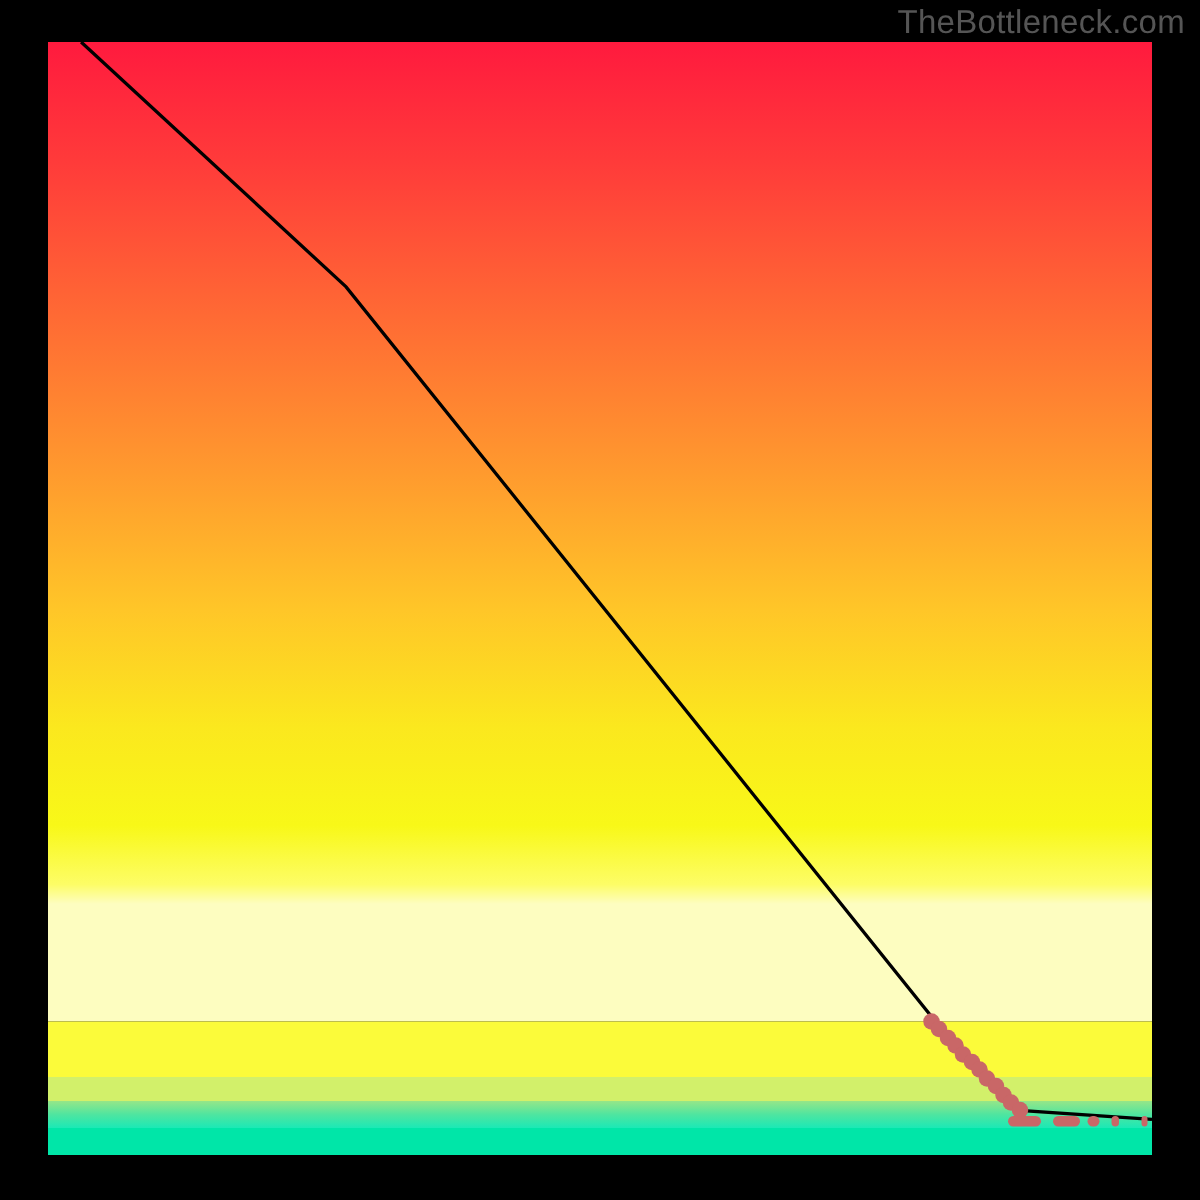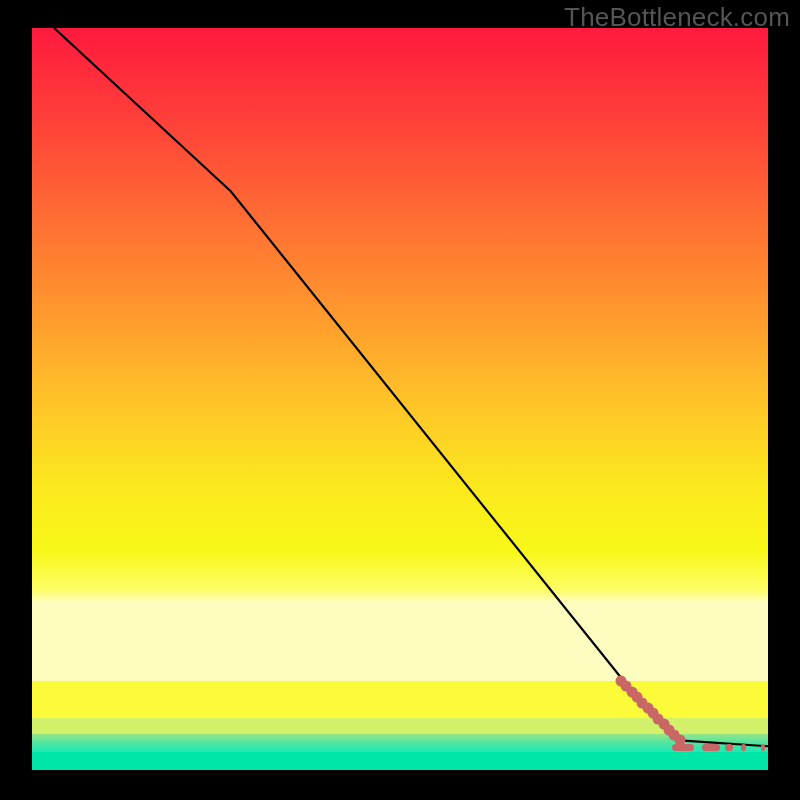--- a/index.html
+++ b/index.html
@@ -9,21 +9,21 @@
     background: #000;
     position: relative;
     font-family: Arial, Helvetica, sans-serif;
     overflow: hidden;
   }
   .watermark {
     position: absolute;
     top: 2px;
     right: 10px;
     color: #555;
-    font-size: 26px;
+    font-size: 22px;
     font-weight: 500;
     letter-spacing: 0.2px;
     z-index: 5;
   }
   .plot-area {
     position: absolute;
     left: 32px;
     top: 28px;
     width: 736px;
     height: 742px;

